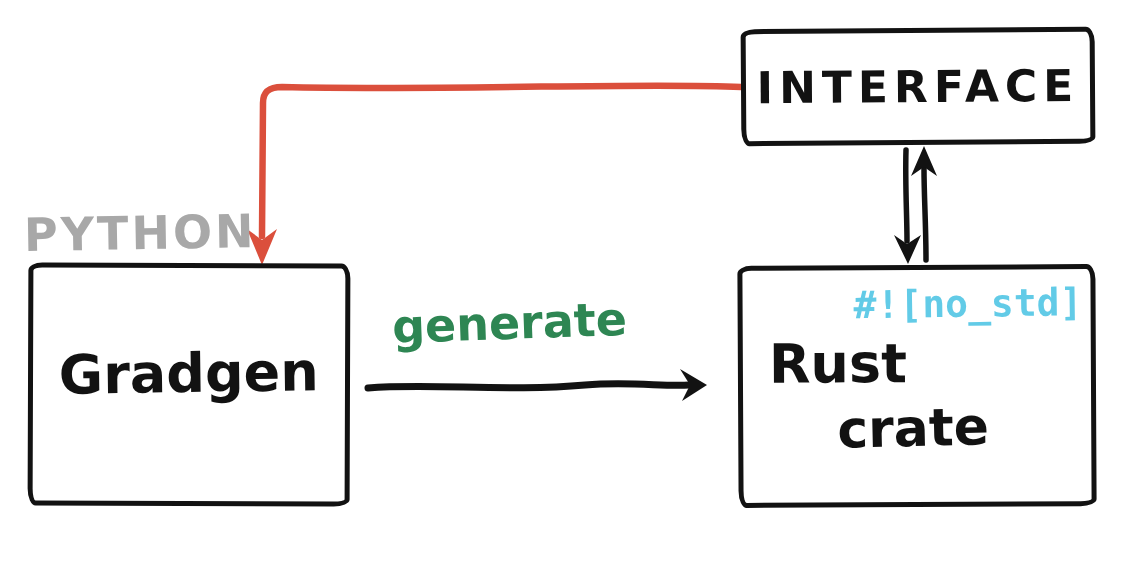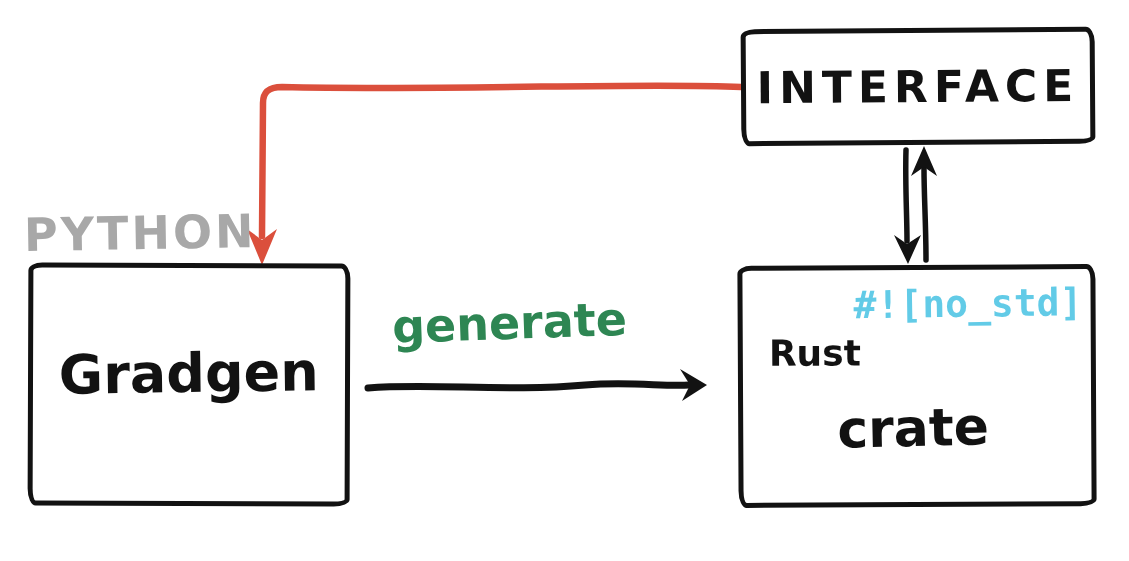--- a/index.html
+++ b/index.html
@@ -68,21 +68,21 @@
     font-family: "DejaVu Sans Mono", "Liberation Mono", monospace;
     font-weight: bold;
     font-size: 38px;
     color: var(--cyan);
     white-space: nowrap;
     transform: rotate(-0.5deg);
   }
   .rust-line1 {
     position: absolute;
     left: 26px; top: 62px;
-    font-size: 36px;
+    font-size: 54px;
     font-weight: bold;
     color: var(--ink);
   }
   .rust-line2 {
     position: absolute;
     left: 94px; top: 128px;
     font-size: 52px;
     font-weight: bold;
     color: var(--ink);
     transform: rotate(-1deg);

